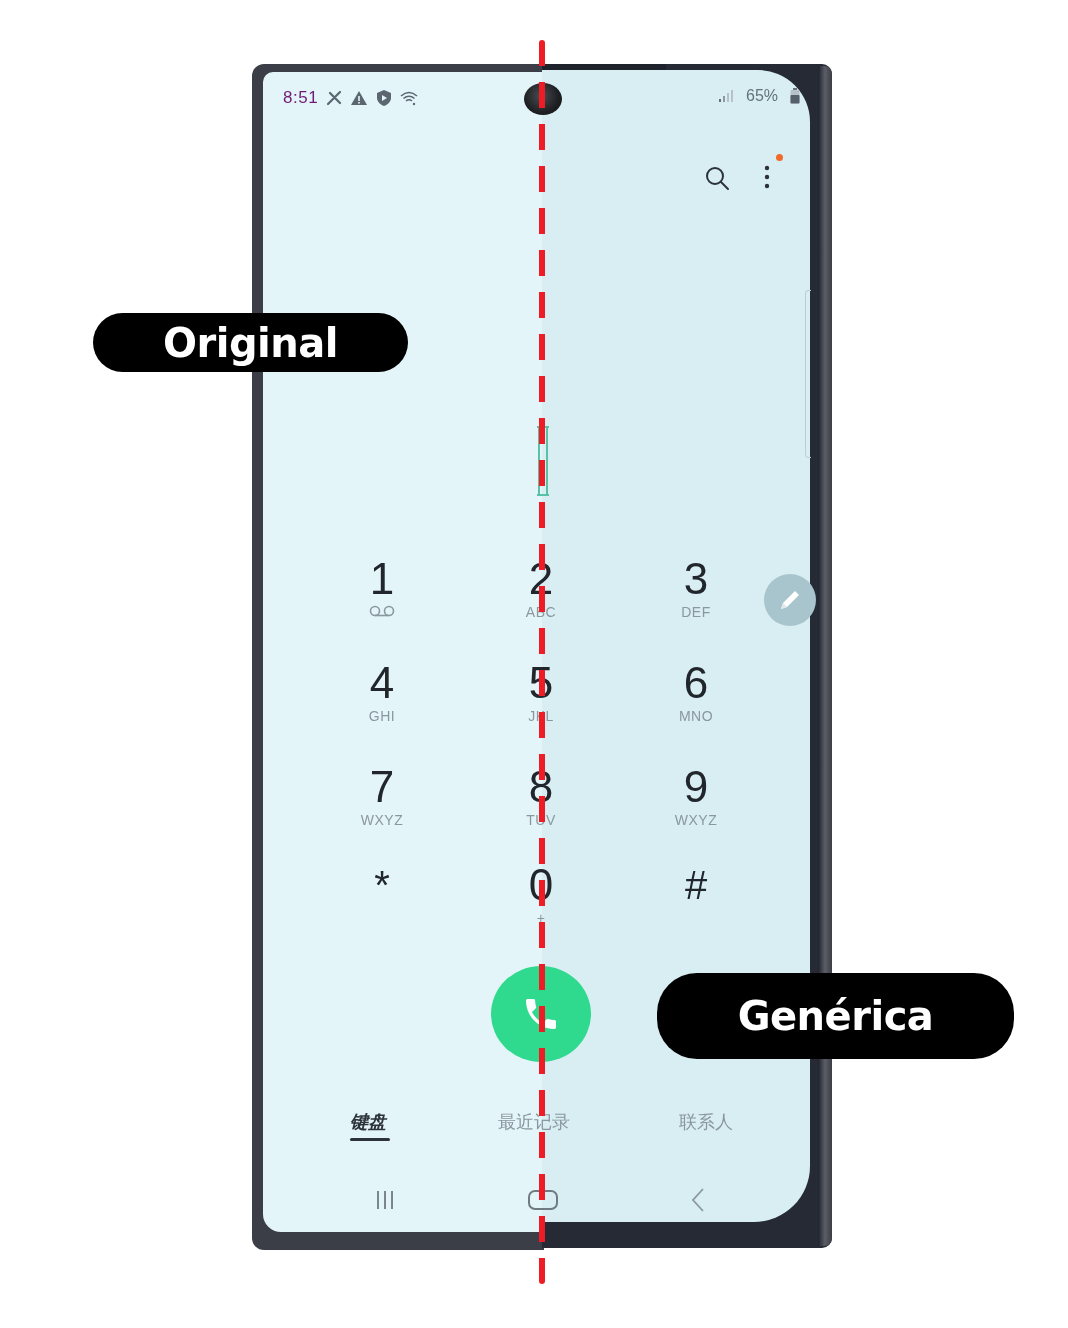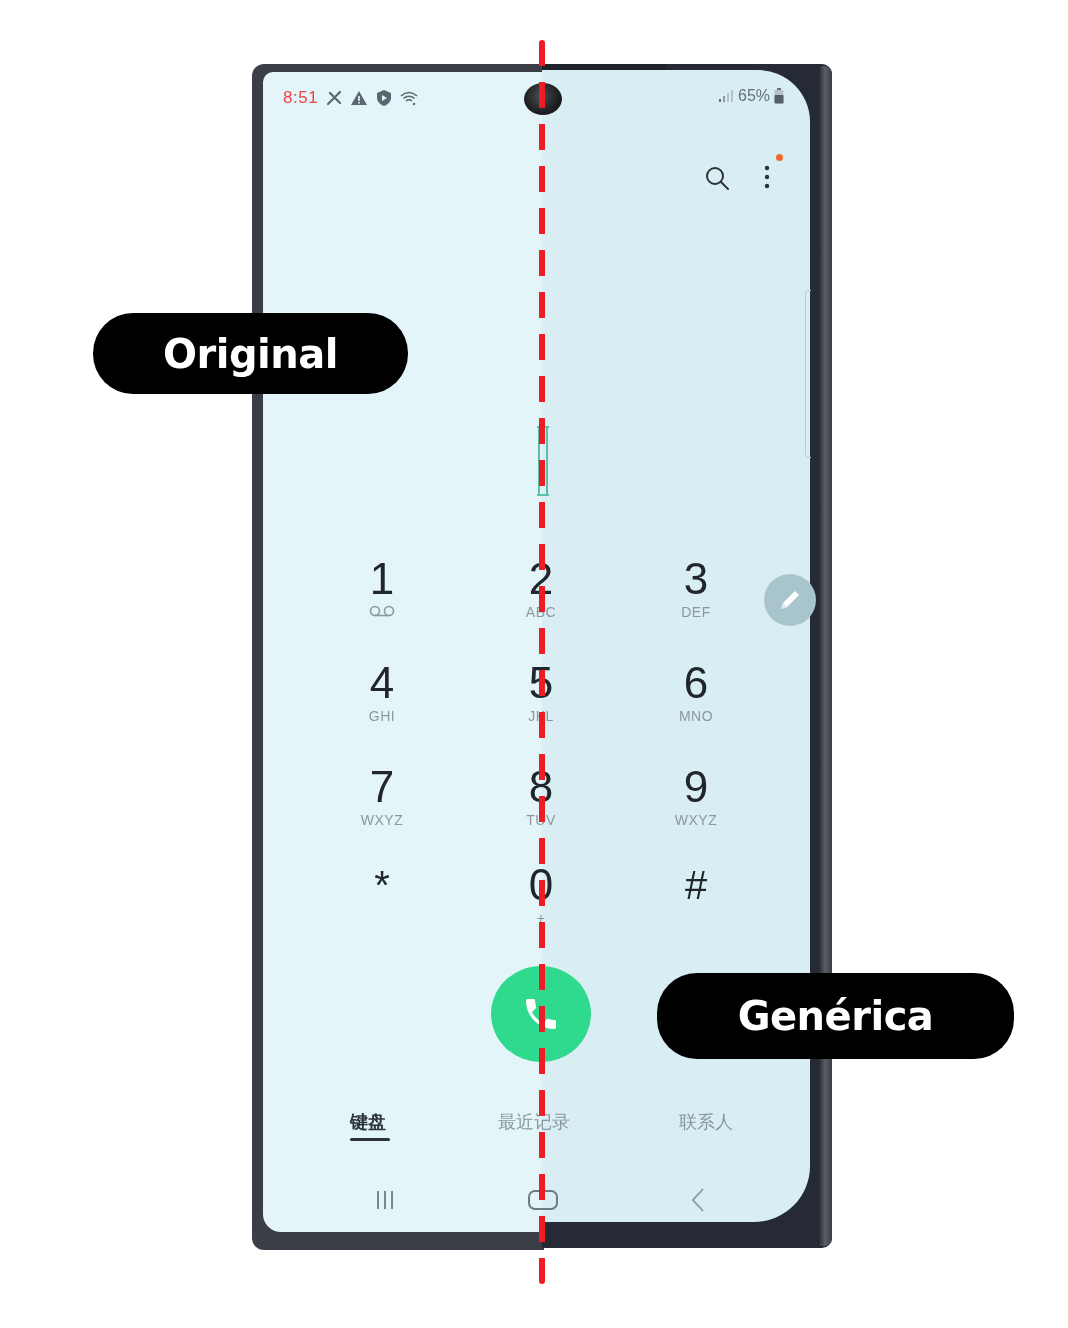--- a/index.html
+++ b/index.html
@@ -32,23 +32,23 @@
     position: absolute; left: 542px; top: 70px; width: 268px; height: 1152px;
     background: #d8eef3; border-radius: 0 52px 56px 0;
   }
   .side-handle {
     position: absolute; left: 805px; top: 290px; width: 6px; height: 168px;
     border: 1px solid #b9cfd4; border-right: none; border-radius: 4px 0 0 4px;
   }
 
   
   .status-left { position: absolute; left: 283px; top: 88px; display: flex; align-items: center; gap: 7px; color: #5b6670; }
-  .status-time { font-size: 17px; color: #ef4444; letter-spacing: 0.5px; }
+  .status-time { font-size: 17px; color: #701a75; letter-spacing: 0.5px; }
   .status-icon { width: 18px; height: 18px; display: inline-block; }
-  .status-right { position: absolute; left: 718px; top: 87px; display: flex; align-items: center; gap: 4px; color: #66727b; }
+  .status-right { position: absolute; left: 718px; top: 87px; display: flex; align-items: center; gap: 12px; color: #66727b; }
   .status-battery-text { font-size: 16px; color: #66727b; }
 
   .camera {
     position: absolute; left: 524px; top: 83px; width: 38px; height: 32px;
     background: radial-gradient(circle at 45% 40%, #4a4d52 0%, #1d1f22 60%, #111 100%);
     border-radius: 50%;
   }
 
   
   .search-btn { position: absolute; left: 703px; top: 164px; width: 28px; height: 28px; cursor: pointer; }
@@ -91,21 +91,21 @@
 
   
   .nav-btn { position: absolute; top: 1186px; width: 36px; height: 28px; cursor: pointer; display: flex; align-items: center; justify-content: center; }
 
   
   .pill {
     position: absolute; background: #000; color: #fff; border-radius: 40px;
     font-weight: bold; font-size: 40px; display: flex; align-items: center; justify-content: center;
     font-family: "DejaVu Sans", sans-serif; letter-spacing: -0.5px;
   }
-  .pill-original { left: 93px; top: 313px; width: 315px; height: 81px; }
+  .pill-original { left: 93px; top: 313px; width: 315px; height: 59px; }
   .pill-generica { left: 657px; top: 973px; width: 357px; height: 86px; }
 
   .divider-line {
     position: absolute; left: 539px; top: 40px; width: 6px; height: 1244px;
     background: repeating-linear-gradient(180deg, #ee1c24 0 26px, transparent 26px 42px);
     border-radius: 3px;
   }
 </style>
 </head>
 <body>
@@ -228,21 +228,21 @@
       <path d="M4 22 L6 16 L10 20 Z" fill="#dfeaed"></path>
     </svg>
 </div>
 
 <div class="call-btn">
   <svg width="40" height="40" viewBox="0 0 24 24">
       <path d="M6.6 10.8c1.4 2.8 3.8 5.1 6.6 6.6l2.2-2.2c.3-.3.7-.4 1-.2 1.1.4 2.3.6 3.6.6.6 0 1 .4 1 1V20c0 .6-.4 1-1 1C10.6 21 3 13.4 3 4c0-.6.4-1 1-1h3.5c.6 0 1 .4 1 1 0 1.3.2 2.5.6 3.6.1.3 0 .7-.2 1L6.6 10.8z" fill="#ffffff"></path>
     </svg>
 </div>
 
-<div class="tab active" style="left:350px;">键盘</div>
+<div class="tab active" style="left:350px;font-style:italic;">键盘</div>
 <div class="tab-underline"></div>
 <div class="tab" style="left:498px;">最近记录</div>
 <div class="tab" style="left:679px;">联系人</div>
 
 <div class="nav-btn" style="left:367px;">
   <svg width="22" height="22" viewBox="0 0 22 22">
       <line x1="4" y1="2" x2="4" y2="20" stroke="#6f7a82" stroke-width="1.8"></line>
       <line x1="11" y1="2" x2="11" y2="20" stroke="#6f7a82" stroke-width="1.8"></line>
       <line x1="18" y1="2" x2="18" y2="20" stroke="#6f7a82" stroke-width="1.8"></line>
     </svg>

